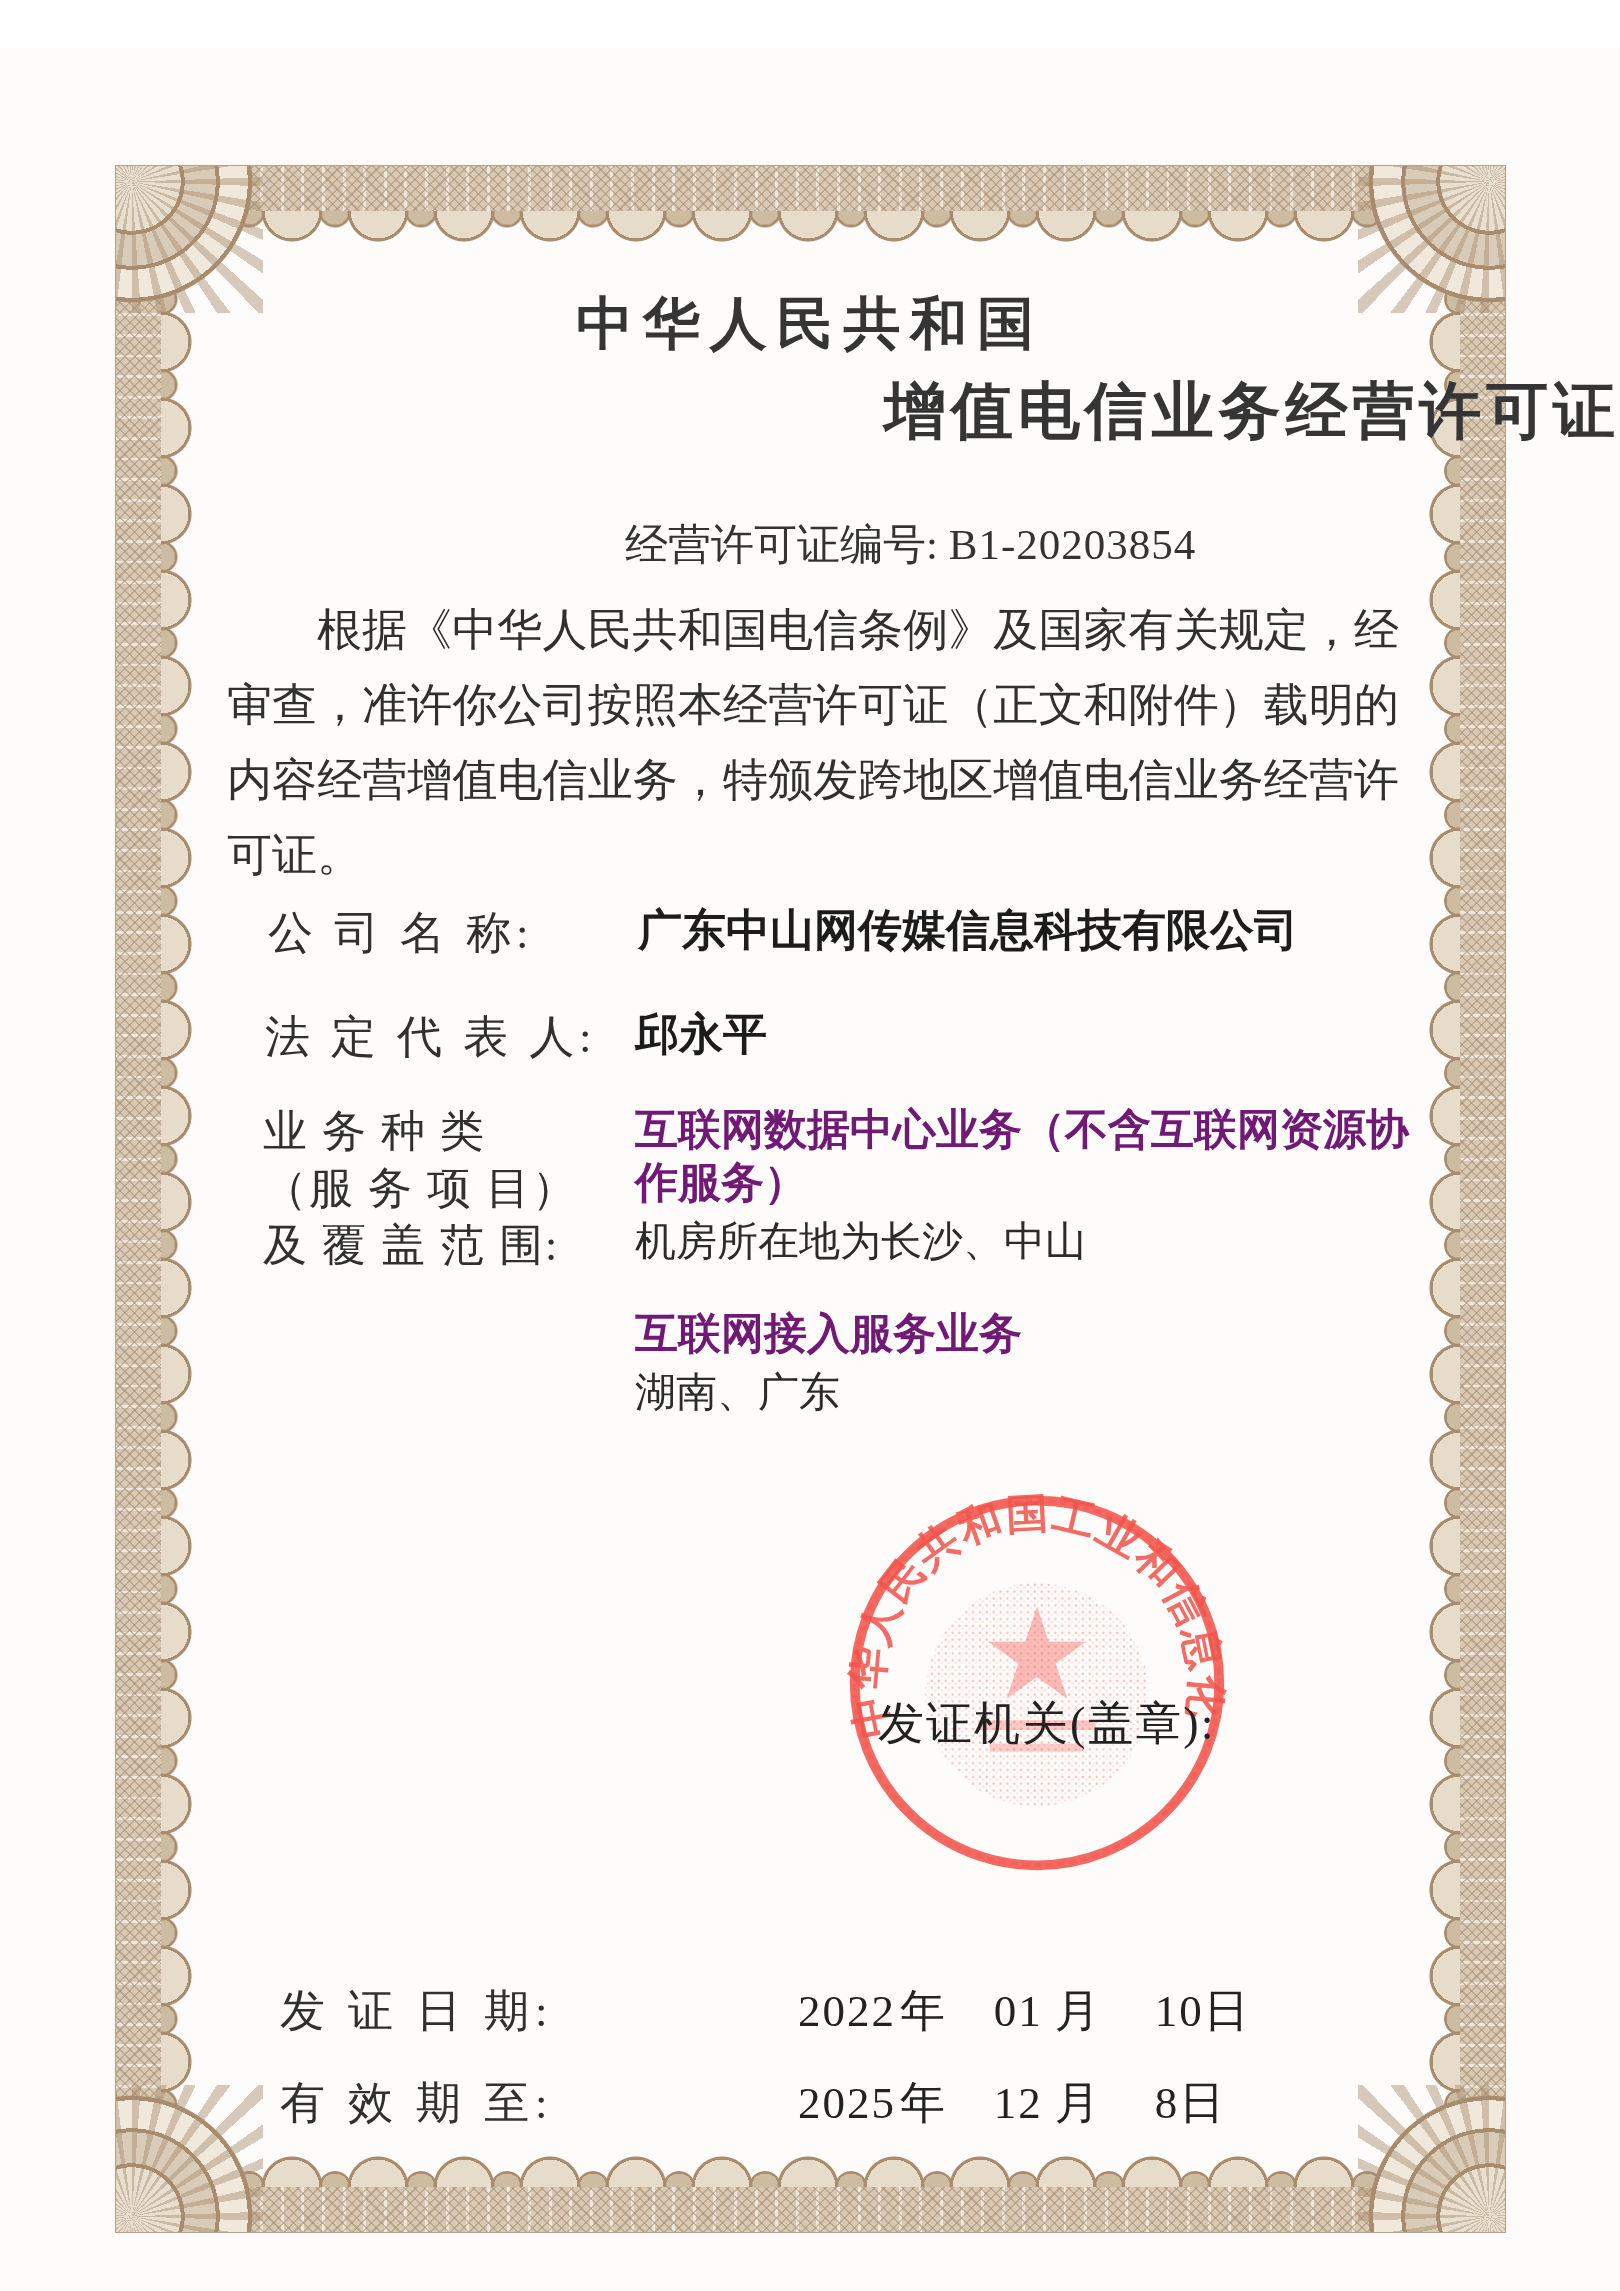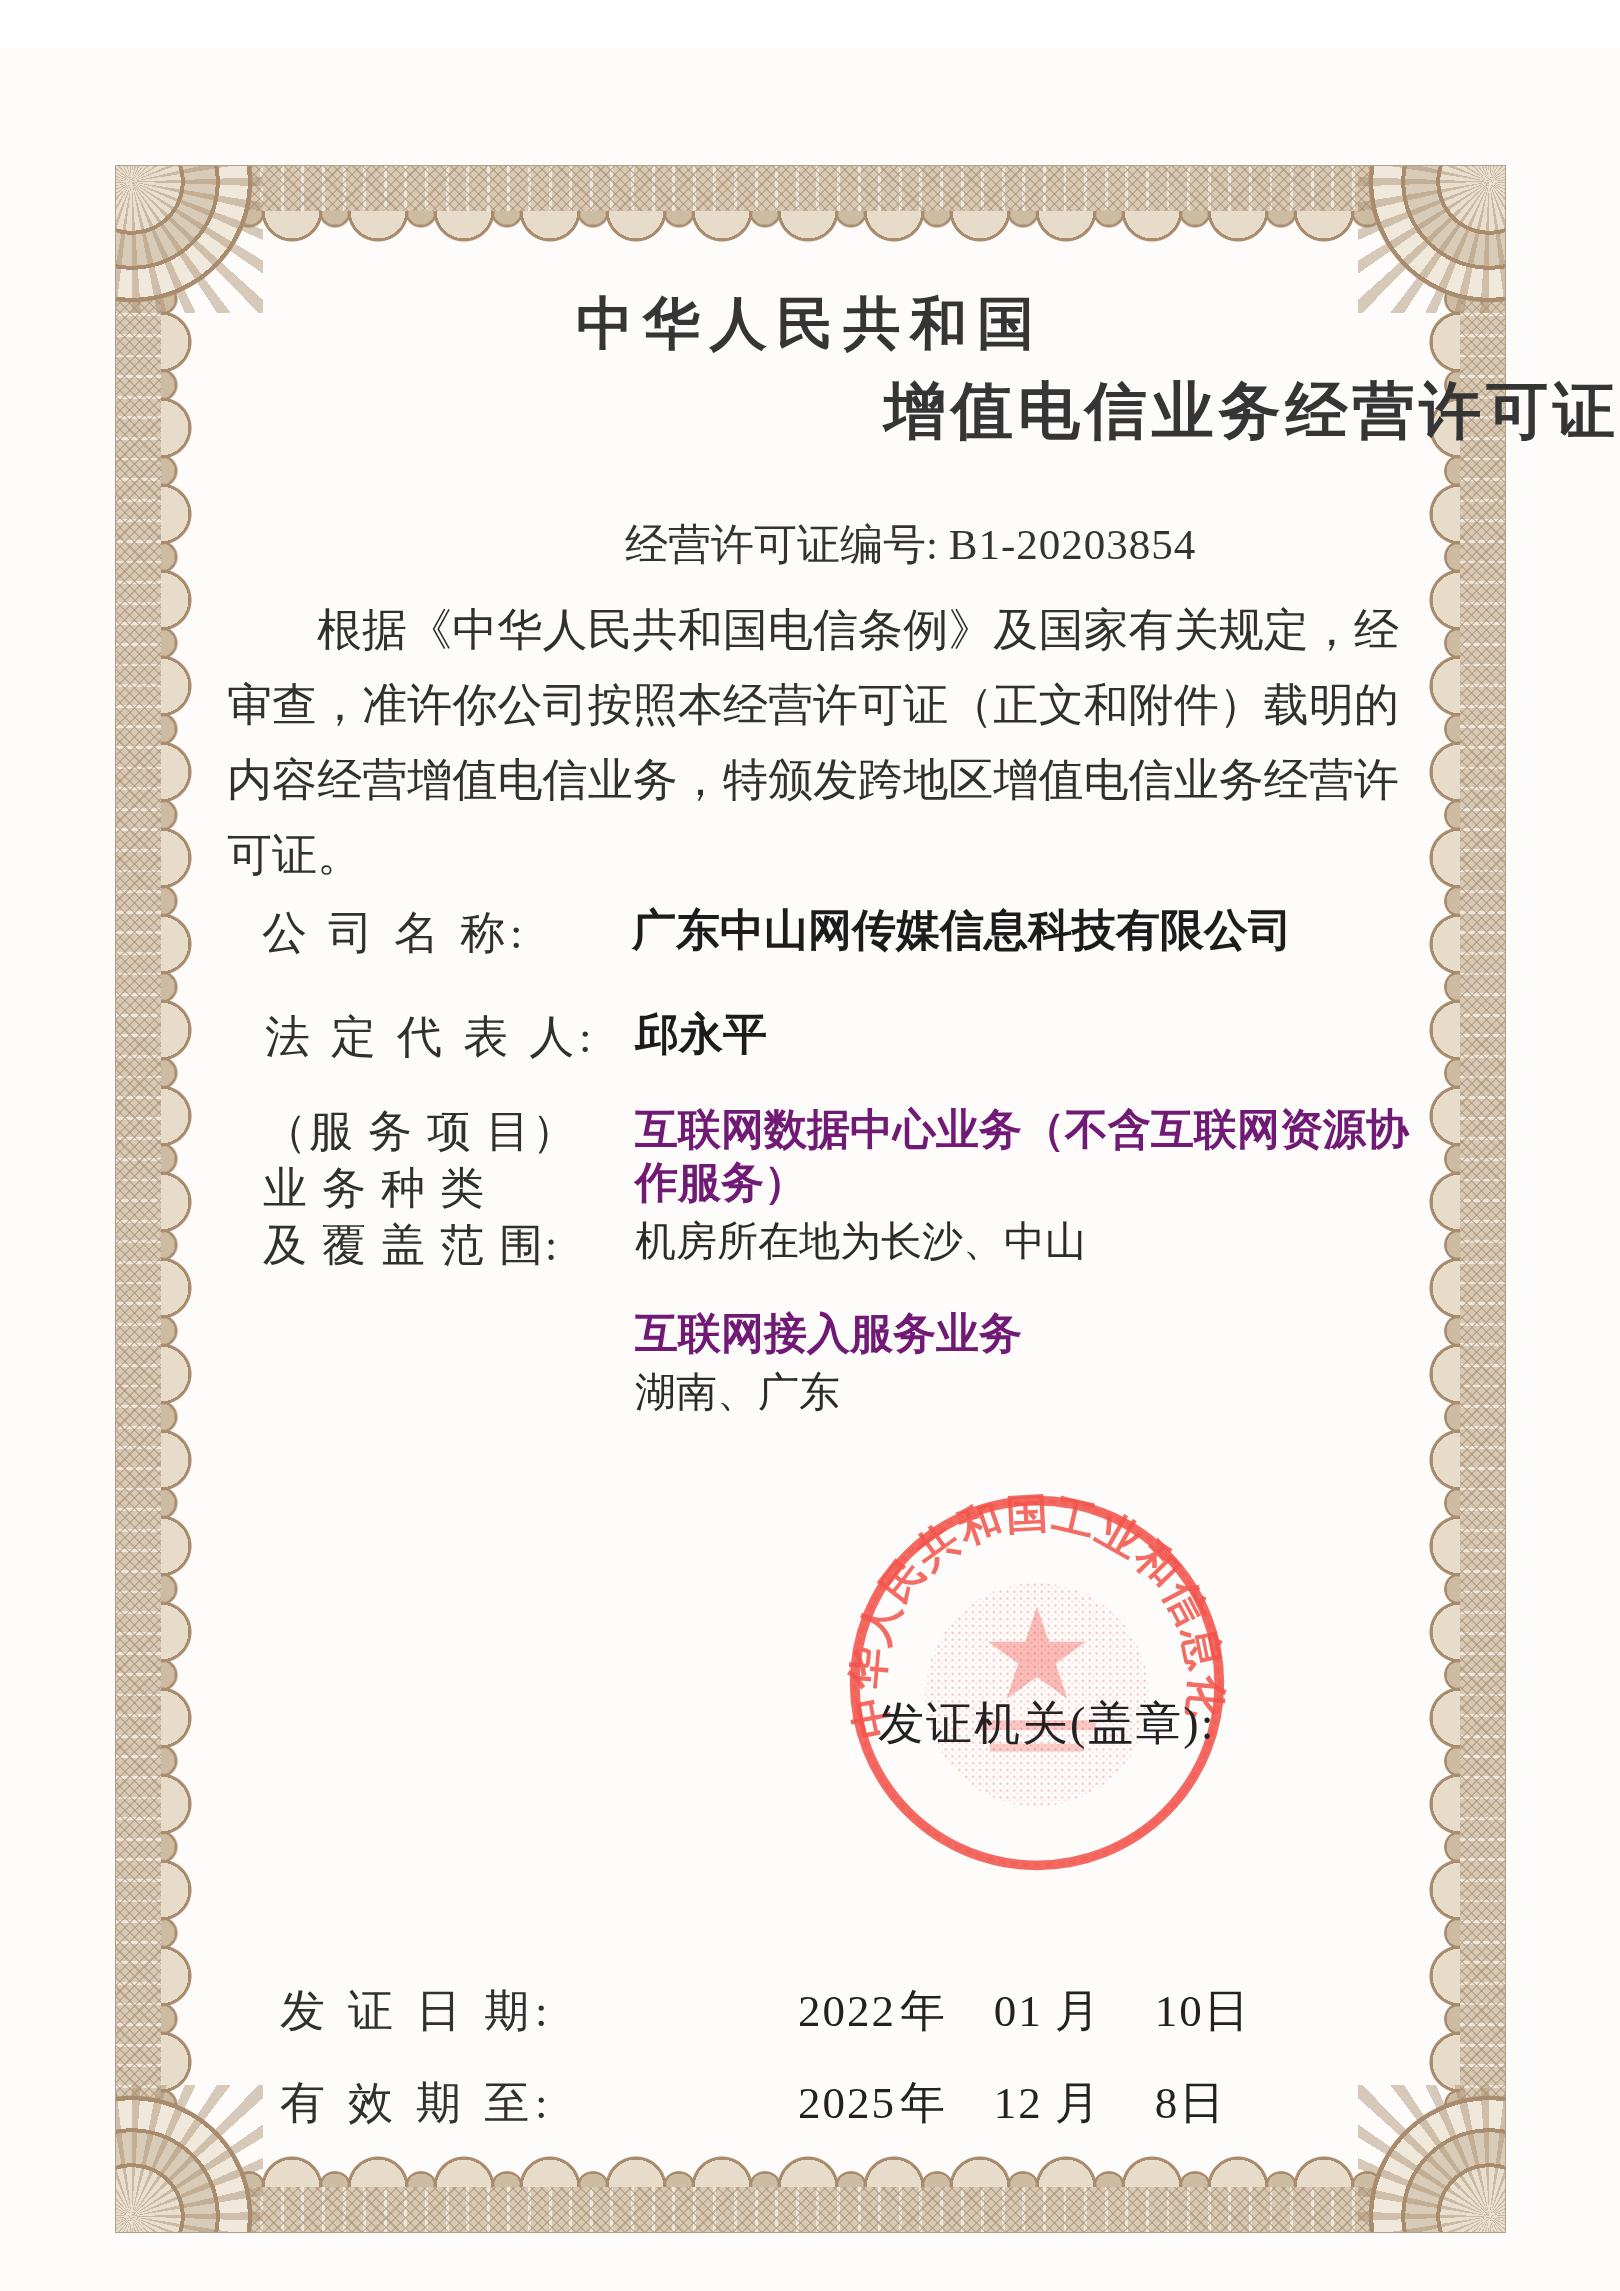--- a/index.html
+++ b/index.html
@@ -74,21 +74,21 @@
     font-size:62px;font-weight:700;letter-spacing:4.9px;color:#353535;}
   .license-line{position:absolute;left:625px;top:468px;font-size:43px;color:#333;}
   .license-line .num{font-family:"Liberation Serif", serif;letter-spacing:1px;}
   .intro{position:absolute;left:227px;top:545px;width:1172px;
     font-size:45px;line-height:75px;text-align:justify;text-indent:2em;color:#303030;}
 
   .field-label{font-size:45px;letter-spacing:4.9px;color:#303030;white-space:nowrap;}
   .field-value-bold{font-family:"Liberation Sans", sans-serif;font-weight:700;
     font-size:44px;color:#1c1c1c;white-space:nowrap;}
 
-  .row-company{position:absolute;left:262px;top:855px;}
+  .row-company{position:absolute;left:268px;top:855px;}
   .row-company .field-value-bold{position:absolute;left:370px;top:-2px;}
   .row-legal{position:absolute;left:265px;top:959px;}
   .row-legal .field-value-bold{position:absolute;left:370px;top:-2px;}
 
   .biz-label{position:absolute;left:263px;top:1055px;width:392px;
     font-size:44px;line-height:57px;color:#303030;letter-spacing:2px;}
   .biz-values{position:absolute;left:635px;top:1055px;width:774px;}
   .biz-name{font-family:"Liberation Sans", sans-serif;font-weight:700;
     font-size:43px;color:#701a75;line-height:53px;}
   .biz-scope{font-size:41px;color:#2b2b2b;line-height:49px;margin-top:7.8px;}
@@ -144,22 +144,22 @@
     <span class="field-label">公 司 名 称:</span>
     <span class="field-value-bold">广东中山网传媒信息科技有限公司</span>
   </div>
 
   <div class="row-legal">
     <span class="field-label">法 定 代 表 人:</span>
     <span class="field-value-bold">邱永平</span>
   </div>
 
   <div class="biz-label">
+    <div>业 务 种 类</div>
     <div>（服 务 项 目）</div>
-    <div>业 务 种 类</div>
     <div>及 覆 盖 范 围:</div>
   </div>
   <div class="biz-values">
     <div class="biz-name">互联网数据中心业务（不含互联网资源协作服务）</div>
     <div class="biz-scope">机房所在地为长沙、中山</div>
     <div class="biz-gap"></div>
     <div class="biz-name">互联网接入服务业务</div>
     <div class="biz-scope">湖南、广东</div>
   </div>
 

